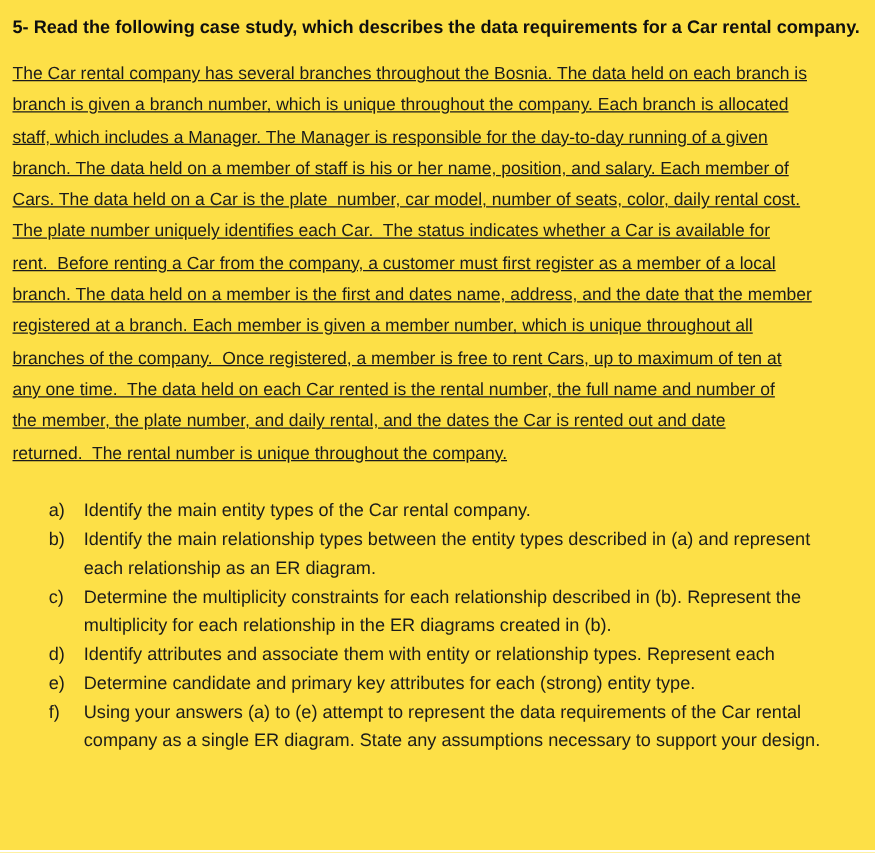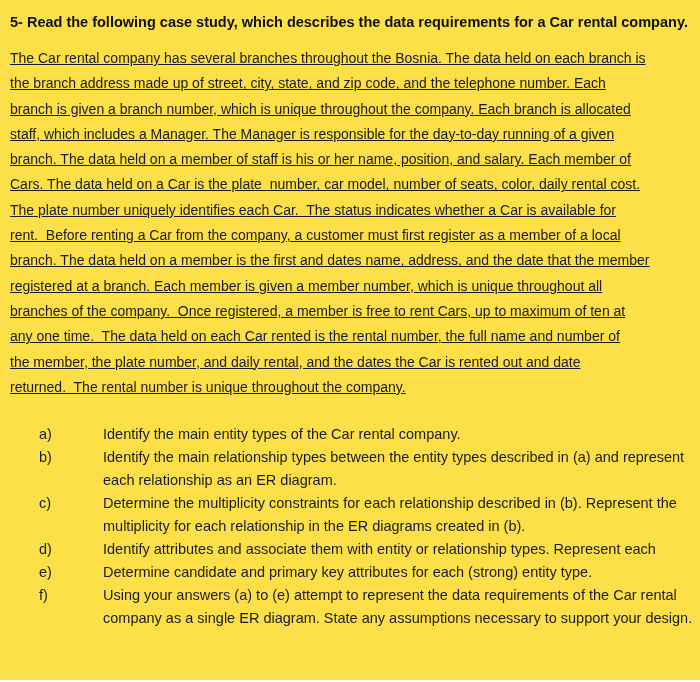--- a/index.html
+++ b/index.html
@@ -44,37 +44,35 @@
   }
   .q-label {
     flex: 0 0 28px;
     margin-left: 29px;
     font-size: 14.5px;
     line-height: 23px;
   }
   .q-lines {
     flex: 1 1 auto;
     min-width: 0;
-    margin-left: 36px;
   }
   .q-line {
     font-size: 14.5px;
     line-height: 23px;
     white-space: pre;
   }
 </style>
 </head>
 <body>
 
 <div class="page">
   <h1 class="title">5- Read the following case study, which describes the data requirements for a Car rental company.</h1>
 
   <div class="paragraph">
       <div class="para-line">The Car rental company has several branches throughout the Bosnia. The data held on each branch is</div>
-      <div class="para-line">the branch address made up of street, city, state, and zip code, and the telephone number. Each</div>
       <div class="para-line">branch is given a branch number, which is unique throughout the company. Each branch is allocated</div>
       <div class="para-line">staff, which includes a Manager. The Manager is responsible for the day-to-day running of a given</div>
       <div class="para-line">branch. The data held on a member of staff is his or her name, position, and salary. Each member of</div>
       <div class="para-line">Cars. The data held on a Car is the plate  number, car model, number of seats, color, daily rental cost.</div>
       <div class="para-line">The plate number uniquely identifies each Car.  The status indicates whether a Car is available for</div>
       <div class="para-line">rent.  Before renting a Car from the company, a customer must first register as a member of a local</div>
       <div class="para-line">branch. The data held on a member is the first and dates name, address, and the date that the member</div>
       <div class="para-line">registered at a branch. Each member is given a member number, which is unique throughout all</div>
       <div class="para-line">branches of the company.  Once registered, a member is free to rent Cars, up to maximum of ten at</div>
       <div class="para-line">any one time.  The data held on each Car rented is the rental number, the full name and number of</div>

